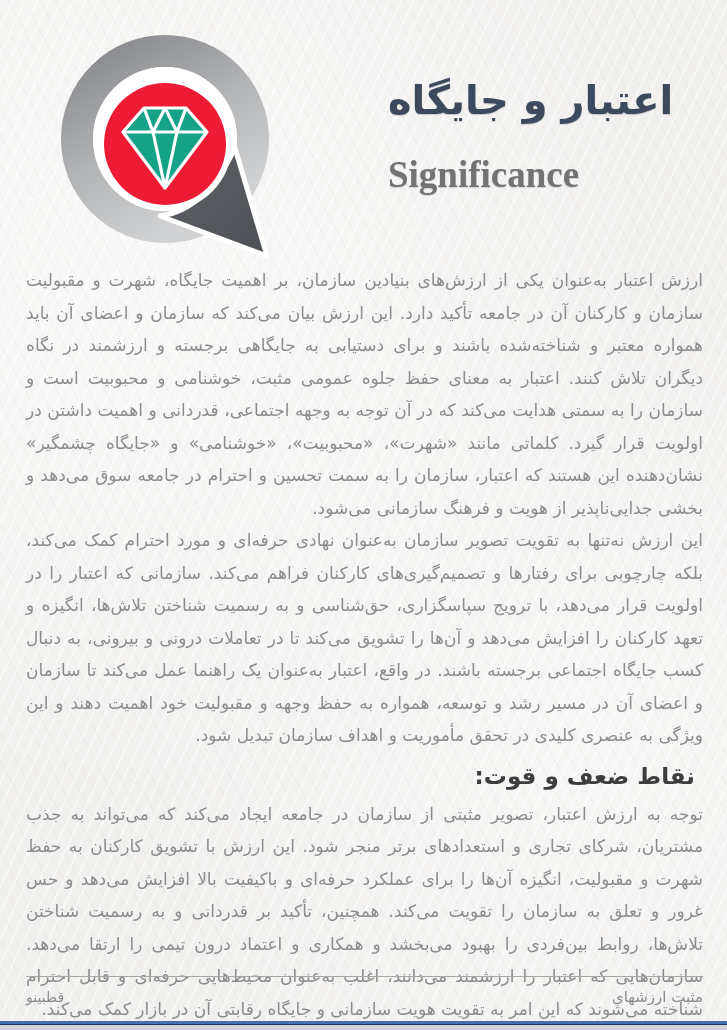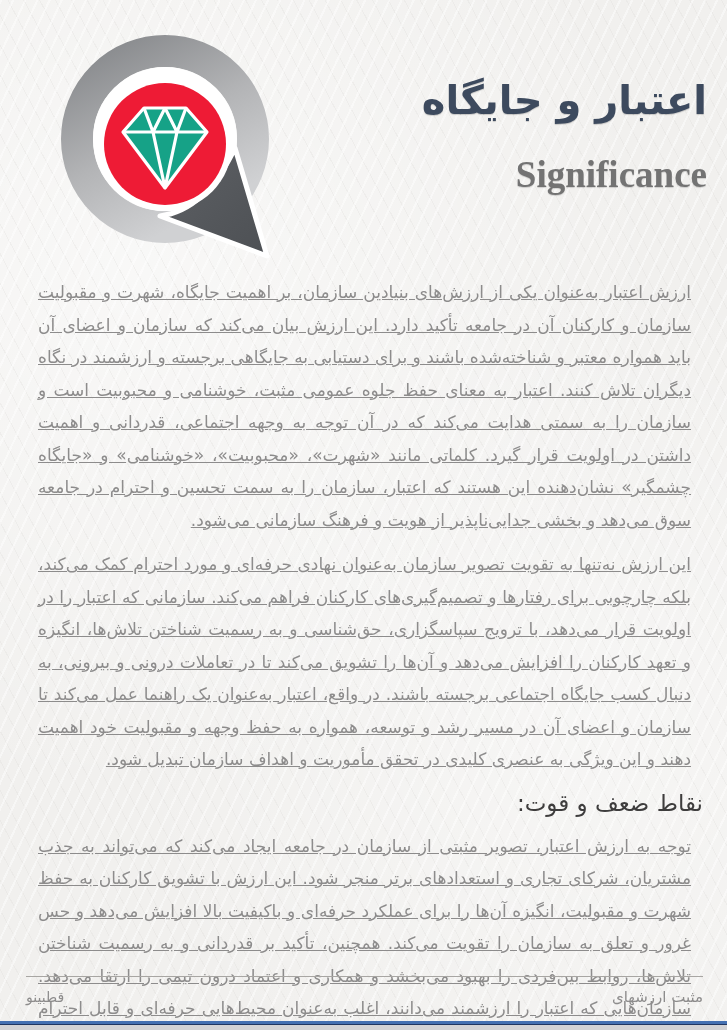--- a/index.html
+++ b/index.html
@@ -7,39 +7,39 @@
     width:727px;height:1030px;position:relative;overflow:hidden;
     font-family:"DejaVu Sans",sans-serif;
     background-color:#f1f0ee;
     background-image:
       repeating-linear-gradient(115deg, rgba(255,255,255,.45) 0 2px, rgba(255,255,255,0) 2px 11px),
       repeating-linear-gradient(62deg, rgba(214,212,209,.22) 0 1px, rgba(255,255,255,0) 1px 14px),
       radial-gradient(circle at 18% 26%, rgba(255,255,255,.55), rgba(255,255,255,0) 55%),
       radial-gradient(circle at 80% 70%, rgba(255,255,255,.4), rgba(255,255,255,0) 50%);
   }
   .logo{position:absolute;left:52px;top:26px;width:245px;height:245px;}
-  .title-block{position:absolute;right:20px;top:72px;width:310px;text-align:right;}
+  .title-block{position:absolute;right:29px;top:72px;width:310px;text-align:left;}
   .title-fa{
     font-size:40px;font-weight:bold;color:#3d4a5e;direction:rtl;
     margin:0;line-height:56px;text-shadow:0 1px 1px rgba(0,0,0,.18);
     font-family:"DejaVu Sans",sans-serif;
   }
   .title-en{
     margin:26px 0 0 0;font-family:"Liberation Serif","DejaVu Serif",serif;
     font-size:37px;font-weight:700;color:#737373;line-height:42px;
     text-shadow:0 1px 1px rgba(0,0,0,.15);
   }
   .content{
     position:absolute;left:26px;right:24px;top:264px;
     direction:rtl;text-align:justify;
     font-size:17px;line-height:32.5px;color:#8d8c8c;
   }
-  .content p{margin:12px;text-decoration:underline;}
+  .content p{margin:0;}
   .section-heading{
-    margin:9px 0 7px 0;font-size:23px;font-weight:normal;color:#3e3d3d;
+    margin:9px 8px 7px 0;font-size:23px;font-weight:bold;color:#3e3d3d;
     line-height:30px;
   }
   .footer{
     position:absolute;left:26px;right:24px;top:976px;
     border-top:1px solid #a8a6a3;
     display:flex;direction:rtl;justify-content:space-between;align-items:flex-start;
     padding-top:9px;color:#8d8c8c;font-size:15px;line-height:22px;
   }
   .footer .brand{font-size:14px;}
   .bottom-strip{position:absolute;left:0;right:0;bottom:0;height:5px;background:#d2d2d5;}

